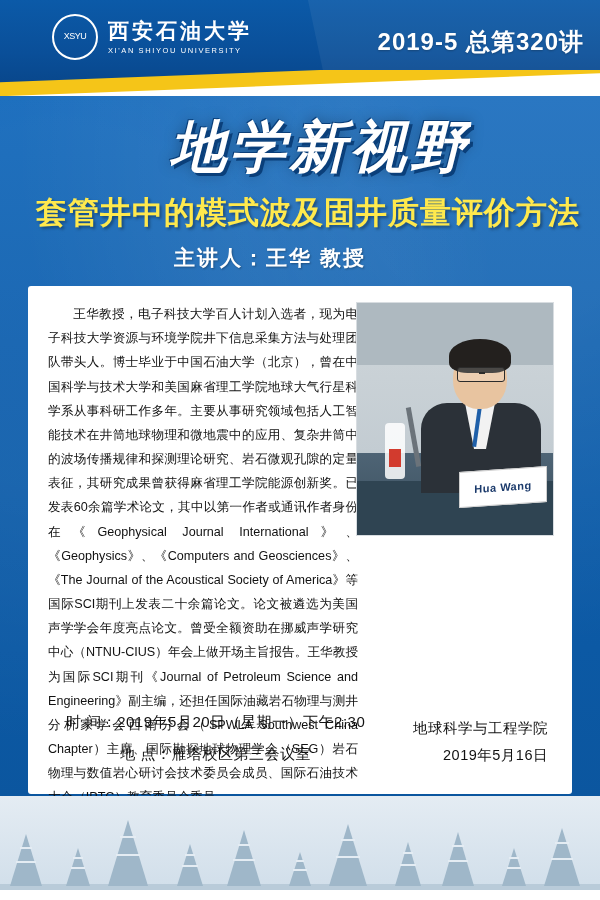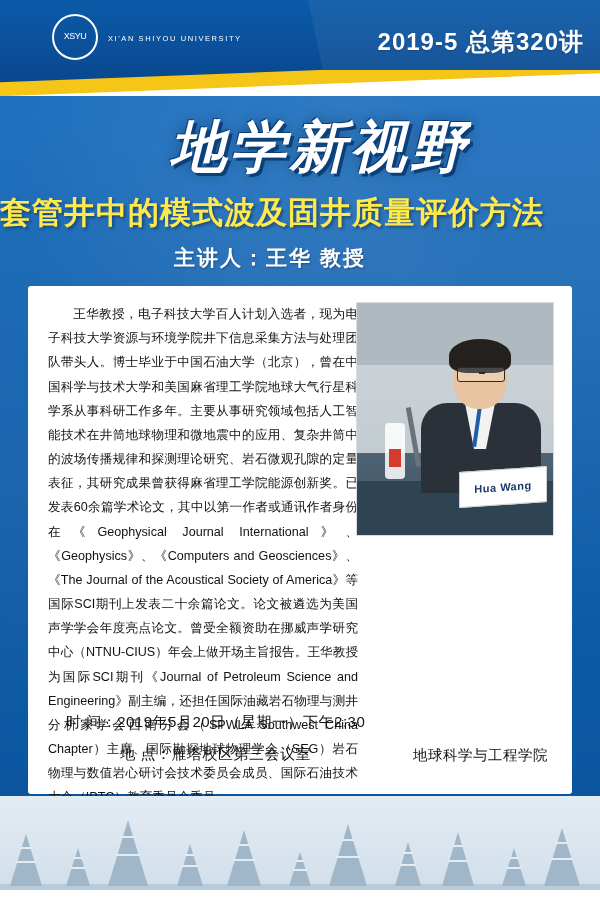--- a/index.html
+++ b/index.html
@@ -79,21 +79,21 @@
     font-family:"DejaVu Sans","Liberation Sans",sans-serif;
     font-size:56px;font-weight:bold;letter-spacing:4px;
     color:#ffffff;font-style:italic;
     text-shadow:
       3px 3px 0 #0a3f7a,
       -1px -1px 0 #0a3f7a,
       0 0 14px rgba(0,0,0,.35);
     padding-left: 20px;
   }
   .title-sub{
-    position:absolute;left:0;top:192px;width:580px;text-align:left;
+    position:absolute;left:0;top:192px;width:580px;text-align:right;
     font-size:31px;font-weight:bold;letter-spacing:1px;
     color:#ffe94d;
     text-shadow:2px 2px 3px rgba(0,0,0,.35);
   }
   .speaker{
     position:absolute;left:0;top:244px;width:540px;text-align:center;
     font-size:21px;font-weight:bold;letter-spacing:2px;color:#ffffff;
     text-shadow:1px 1px 2px rgba(0,0,0,.3);
   }
 
@@ -177,20 +177,21 @@
 </style>
 </head>
 <body>
 
 <div class="poster">
 
   <div class="header">
     <div class="logo">
       <div class="logo-mark">XSYU</div>
       <div class="logo-text">
+        <div class="logo-cn">西安石油大学</div>
         <div class="logo-en">XI'AN SHIYOU UNIVERSITY</div>
       </div>
     </div>
     <div class="issue">2019-5 总第320讲</div>
   </div>
   <div class="swoosh">
     <div class="y1"></div>
     <div class="w1"></div>
   </div>
 
@@ -220,20 +221,21 @@
       <div class="ph-name">Hua Wang</div>
     </div>
 
     <div class="info">
       <div>时  间：2019年5月20日（星期一）下午2:30</div>
       <div>地  点：雁塔校区第三会议室</div>
     </div>
 
     <div class="dept">
       <div>地球科学与工程学院</div>
+      <div>2019年5月16日</div>
     </div>
   </div>
 
   <div class="footer">
     <div class="ground"></div>
 
     <div class="derrick" style="left:26px;--w:16px;--h:52px;">
         <i></i>
         <b></b>
         <s></s>

